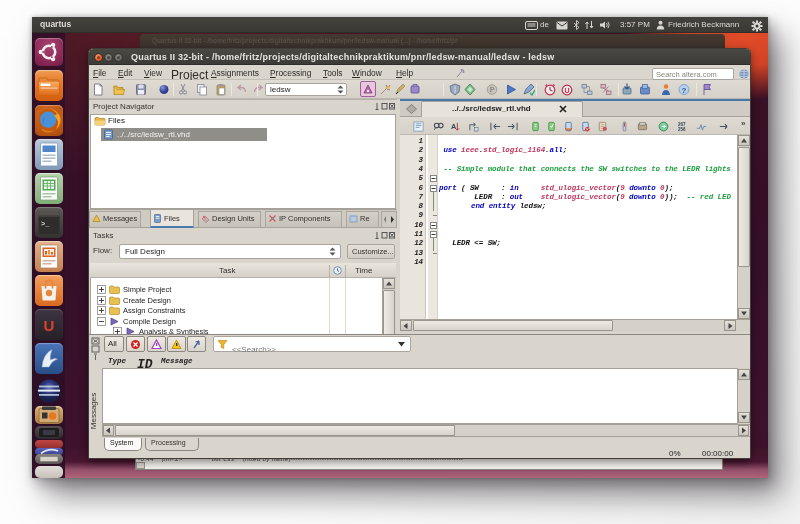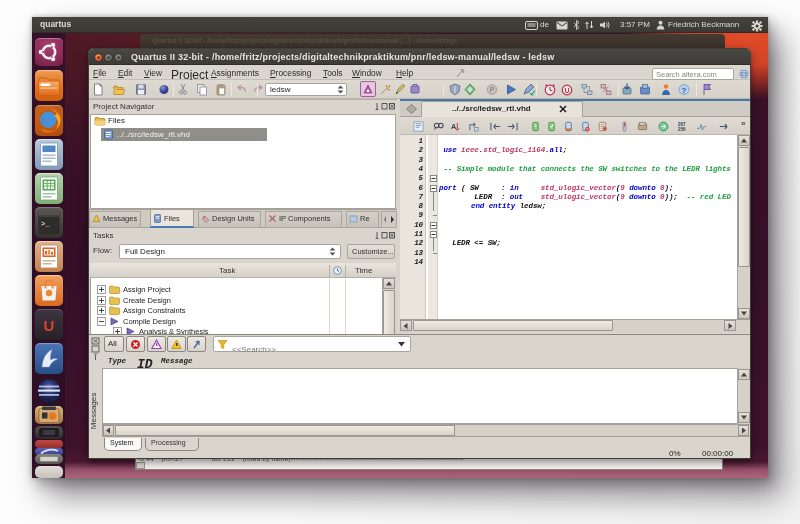--- a/index.html
+++ b/index.html
@@ -539,21 +539,21 @@
         <svg width="9" height="9" viewBox="0 0 9 9">
           <rect x="0.5" y="0.5" width="8" height="8" fill="#fff" stroke="#888" stroke-width=".8"></rect>
           <path d="M2 4.5 L7 4.5 M4.5 2 L4.5 7" stroke="#333" stroke-width=".9"></path>
         </svg>
       </div>
       <div style="left:20px;top:236px;width:11px;height:9px;">
         <svg width="11" height="9" viewBox="0 0 11 9">
           <path d="M0.5 2 Q0.5 1 1.5 1 L4 1 L5 2 L9.5 2 Q10.5 2 10.5 3 L10.5 7.5 Q10.5 8.5 9.5 8.5 L1.5 8.5 Q0.5 8.5 0.5 7.5 Z" fill="#e8c050" stroke="#a8821e" stroke-width=".6"></path>
         </svg>
       </div>
-      <div class="t" style="left:34px;top:236px;width:150px;height:9px;font-size:7.5px;color:#222;">Assign Project</div>
+      <div class="t" style="left:34px;top:236px;width:150px;height:9px;font-size:7.5px;color:#222;">Simple Project</div>
       <div style="left:8px;top:246.5px;width:9px;height:9px;">
         <svg width="9" height="9" viewBox="0 0 9 9">
           <rect x="0.5" y="0.5" width="8" height="8" fill="#fff" stroke="#888" stroke-width=".8"></rect>
           <path d="M2 4.5 L7 4.5 M4.5 2 L4.5 7" stroke="#333" stroke-width=".9"></path>
         </svg>
       </div>
       <div style="left:20px;top:246.5px;width:11px;height:9px;">
         <svg width="11" height="9" viewBox="0 0 11 9">
           <path d="M0.5 2 Q0.5 1 1.5 1 L4 1 L5 2 L9.5 2 Q10.5 2 10.5 3 L10.5 7.5 Q10.5 8.5 9.5 8.5 L1.5 8.5 Q0.5 8.5 0.5 7.5 Z" fill="#e8c050" stroke="#a8821e" stroke-width=".6"></path>
         </svg>

